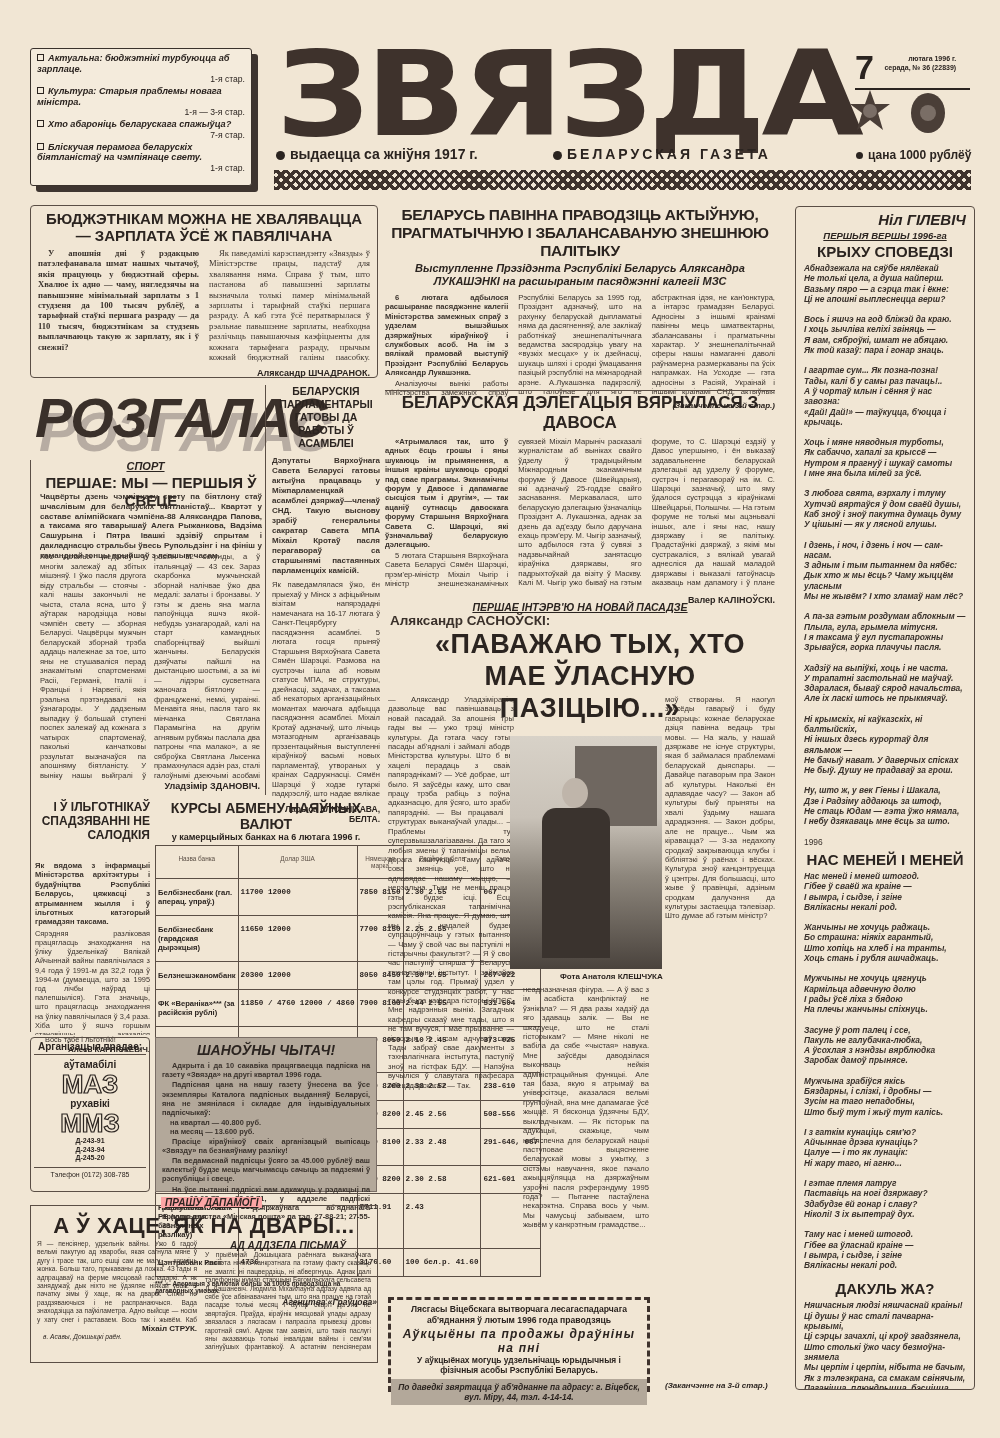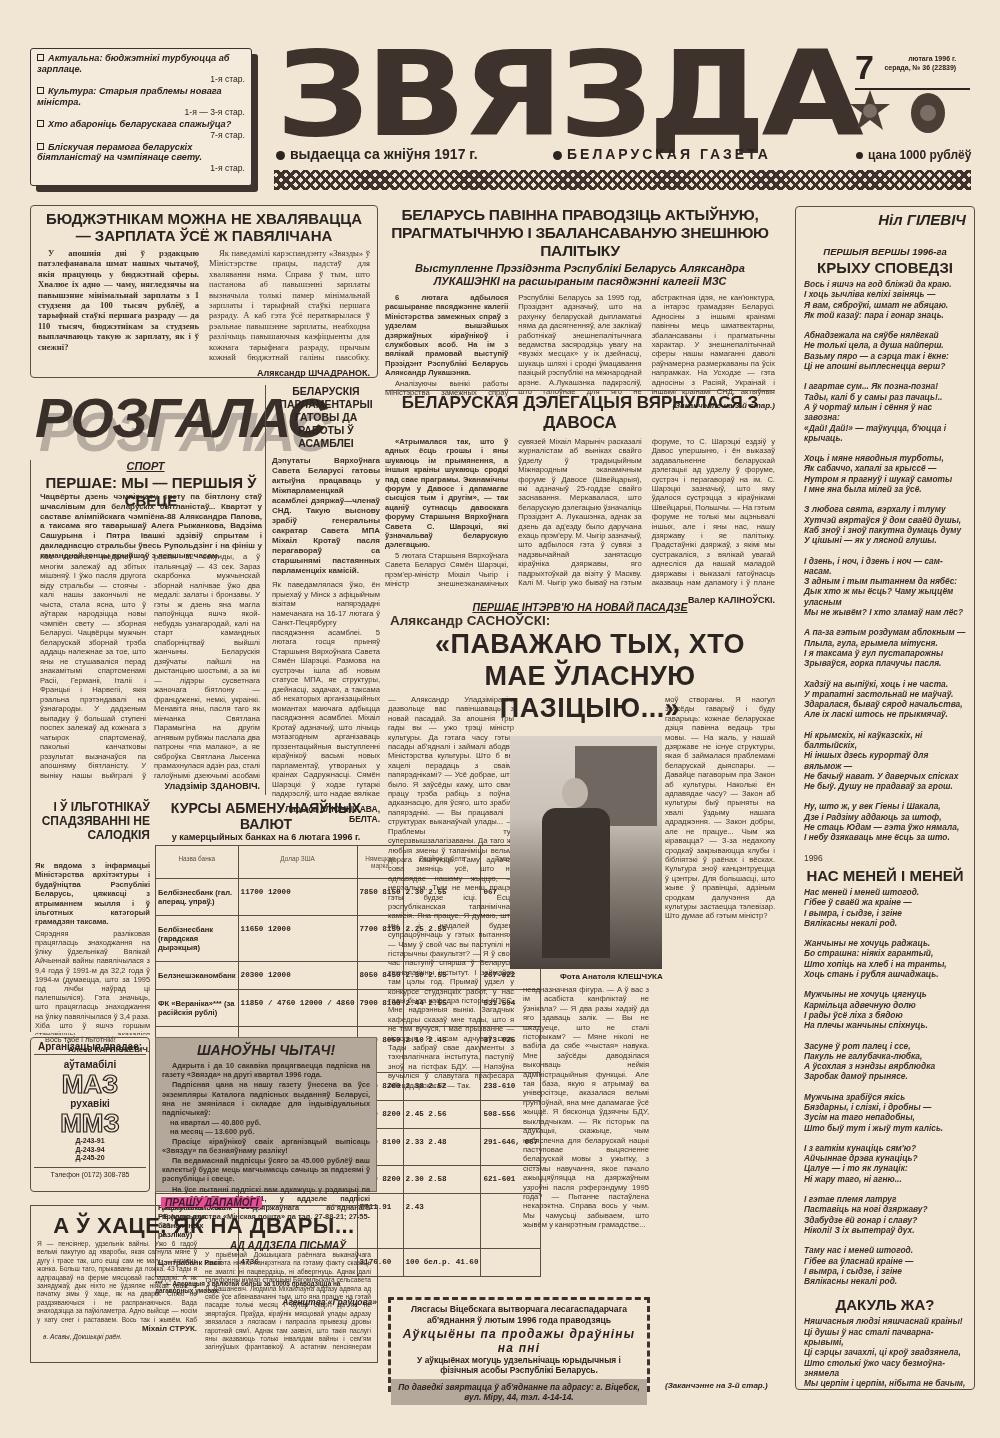--- a/index.html
+++ b/index.html
@@ -259,21 +259,21 @@
     <p class="p">Падпісная цана на нашу газету ўнесена ва ўсе экземпляры Каталога падпісных выданняў Беларусі, яна не змянілася і складае для індывідуальных падпісчыкаў:</p>
     <p style="padding-left:8px;">на квартал — 40.800 руб.</p>
     <p style="padding-left:8px;">на месяц — 13.600 руб.</p>
     <p class="p">Прасіце кіраўнікоў сваіх арганізацый выпісаць «Звязду» па безнаяўнаму разліку!</p>
     <p class="p">Па ведамаснай падпісцы ўсяго за 45.000 рублёў ваш калектыў будзе мець магчымасць сачыць за падзеямі ў рэспубліцы і свеце.</p>
     <p class="p">На ўсе пытанні падпіскі вам адкажуць у рэдакцыі па тэл. 68-28-77; 68-28-71, у аддзеле падпіскі рэспубліканскага дзяржаўнага аб'яднанага прадпрыемства «Мінская пошта» па тэл. 27-88-21; 27-55-38.</p>
   </div>
 </div>
 
 <div class="abs box" style="left:30px;top:1205px;width:348px;height:158px;padding:4px 6px;border-radius:0;">
-  <div style="position:absolute;top:-9px;left:130px;background:#ec4899;padding:0 4px;font-weight:bold;font-style:italic;text-decoration:underline;font-size:10px;">ПРАШУ ДАПАМОГІ</div>
+  <div style="position:absolute;top:-9px;left:130px;background:#fca5a5;padding:0 4px;font-weight:bold;font-style:italic;text-decoration:underline;font-size:10px;">ПРАШУ ДАПАМОГІ</div>
   <h1 style="font-size:22px;line-height:24px;margin-top:4px;letter-spacing:0.5px;">А Ў ХАЦЕ, ЯК НА ДВАРЫ...</h1>
   <div style="display:flex;gap:8px;margin-top:2px;">
     <div style="width:160px;">
       <div class="sans-text" style="font-size:6.6px;line-height:8.4px;height:84px;overflow:hidden;">Я — пенсіянер, удзельнік вайны. Ужо 6 гадоў вельмі пакутую ад хваробы, якая сагнула мяне ў дугу і трасе так, што ешці сам не магу, — корміць жонка. Больш таго, прыкаваны да ложка. 43 гады я адпрацаваў на ферме мясцовай гаспадаркі. А як занядужаў, дык ніхто не ўдзяляе ніякай увагі. З пачатку зімы ў хаце, як на двары. Сплю не раздзяваючыся і не распранаючыся. Вада знаходзіцца за паўкіламетра. Адно выйсце — носім у хату снег і раставаем. Вось так і жывём. Каб прывезлі дроў, тры разы звяртаўся да старшыні сельсавета, а ён і слухаць нічога не хоча. Няяк дайня атрымлівацца: калі быў здаровы, працаздольны, дык быў патрэбны. А як пастарэў, хвароба зрабіла крывым і гарбатым, то ніякай падтрымкі, хоць вяроўку на шыю. Але што нашым чыноўнікам да гэтага: ім у мяккіх креслах цёпла і ўтульна. Толькі і нам, старым, абяздоленым, не хочацца паміраць ад холаду. І я адного прашу: дапамажыце, паважаная рэдакцыя, каб мне прывезлі дровы для ацяплення.</div>
       <div class="byline" style="font-size:8px;">Міхаіл СТРУК.</div>
       <div class="ital" style="font-size:6.6px;padding-left:6px;">в. Асавы, Докшыцкі раён.</div>
     </div>
     <div style="flex:1;">
       <div style="font-weight:bold;font-style:italic;font-size:10px;text-align:center;">АД АДДЗЕЛА ПІСЬМАЎ</div>
       <div class="sans-text" style="font-size:6.6px;line-height:8.4px;height:100px;overflow:hidden;">У прыёмнай Докшыцкага раённага выканаўчага камітэта нічога канкрэтнага па гэтаму факту сказаць не змаглі: ні пацвердзіць, ні абвергнуць. Аднак далі тэлефонны нумар старшыні Бягомльскага сельсавета Л. Дашаневіч. Людміла Міхайлаўна адразу адвяла ад сябе ўсе абвінавачанні тым, што яна працуе на гэтай пасадзе толькі месяц і аўтар скаргі да яе не звяртаўся. Праўда, кіраўнік мясцовай улады адразу звязалася з лясгасам і папрасіла прывезці дровы гаротнай сям'і. Аднак там заявілі, што такія паслугі яны аказваюць толькі інвалідам вайны і сем'ям загінуўшых франтавікоў. А астатнім пенсіянерам адпускаюць дровы са скідкай 50 працэнтаў. У заключэнне Л. Дашаневіч запэўніла, што аўтару пісьма ўсё ж будуць прывезены дровы. Акрамя таго, зазначыла: што яму сельсавет і матэрыяльную дапамогу акажа пры першай жа магчымасці, калі на гэтыя мэты грошы выдзеліць райвыканкам.</div>
@@ -299,31 +299,31 @@
 
 <div class="abs dashed" style="left:388px;top:1297px;width:262px;height:95px;padding:4px 6px;text-align:center;">
   <div style="font-weight:bold;font-size:8.6px;line-height:10.5px;">Лясгасы Віцебскага вытворчага лесагаспадарчага аб'яднання ў лютым 1996 года праводзяць</div>
   <div style="font-weight:bold;font-style:italic;font-size:12px;letter-spacing:1.2px;margin-top:2px;">Аўкцыёны па продажы драўніны на пні</div>
   <div style="font-weight:bold;font-size:8.4px;line-height:10px;">У аўкцыёнах могуць удзельнічаць юрыдычныя і фізічныя асобы Рэспублікі Беларусь.</div>
   <div class="shaded" style="font-weight:bold;font-style:italic;font-size:8.4px;line-height:10px;margin:4px -6px 0;padding:3px;">По даведкі звяртацца ў аб'яднанне па адрасу: г. Віцебск, вул. Міру, 44, тэл. 4-14-14.</div>
 </div>
 
 <div class="abs box" style="left:795px;top:206px;width:180px;height:1184px;padding:4px 8px;overflow:hidden;">
   <div style="text-align:right;font-weight:bold;font-style:italic;font-size:15px;">Ніл ГІЛЕВІЧ</div>
-  <div style="text-align:center;font-weight:bold;font-style:italic;font-size:9.5px;margin-top:18px;">ПЕРШЫЯ ВЕРШЫ 1996-га</div>
+  <div style="text-align:center;font-weight:bold;font-style:italic;text-decoration:underline;font-size:9.5px;margin-top:2px;">ПЕРШЫЯ ВЕРШЫ 1996-га</div>
   <h2 style="font-size:15px;margin:2px 0 3px;">КРЫХУ СПОВЕДЗІ</h2>
   <div id="poem0" class="poem">
+      <div class="stanza" style="white-space: pre-line;">Абнадзежала на сяўбе нялёгкай
+Не толькі цела, а душа найперш.
+Вазьму пяро — а сэрца так і ёкне:
+Ці не апошні выплеснецца верш?</div>
       <div class="stanza" style="white-space: pre-line;">Вось і яшчэ на год бліжэй да краю.
 І хоць зычліва келіхі звіняць —
 Я вам, сяброўкі, шмат не абяцаю.
 Як той казаў: пара і гонар знаць.</div>
-      <div class="stanza" style="white-space: pre-line;">Абнадзежала на сяўбе нялёгкай
-Не толькі цела, а душа найперш.
-Вазьму пяро — а сэрца так і ёкне:
-Ці не апошні выплеснецца верш?</div>
       <div class="stanza" style="white-space: pre-line;">І агартае сум... Як позна-позна!
 Тады, калі б у самы раз пачаць!..
 А ў чортаў млын і сёння ў нас завозна:
 «Дай! Дай!» — таўкуцца, б'юцца і крычаць.</div>
       <div class="stanza" style="white-space: pre-line;">Хоць і мяне няводныя турботы,
 Як сабаччо, хапалі за крысcё —
 Нутром я прагнуў і шукаў самоты
 І мне яна была мілей за ўсё.</div>
       <div class="stanza" style="white-space: pre-line;">З любога свята, вэрхалу і тлуму
 Хутчэй вяртаўся ў дом сваёй душы,

